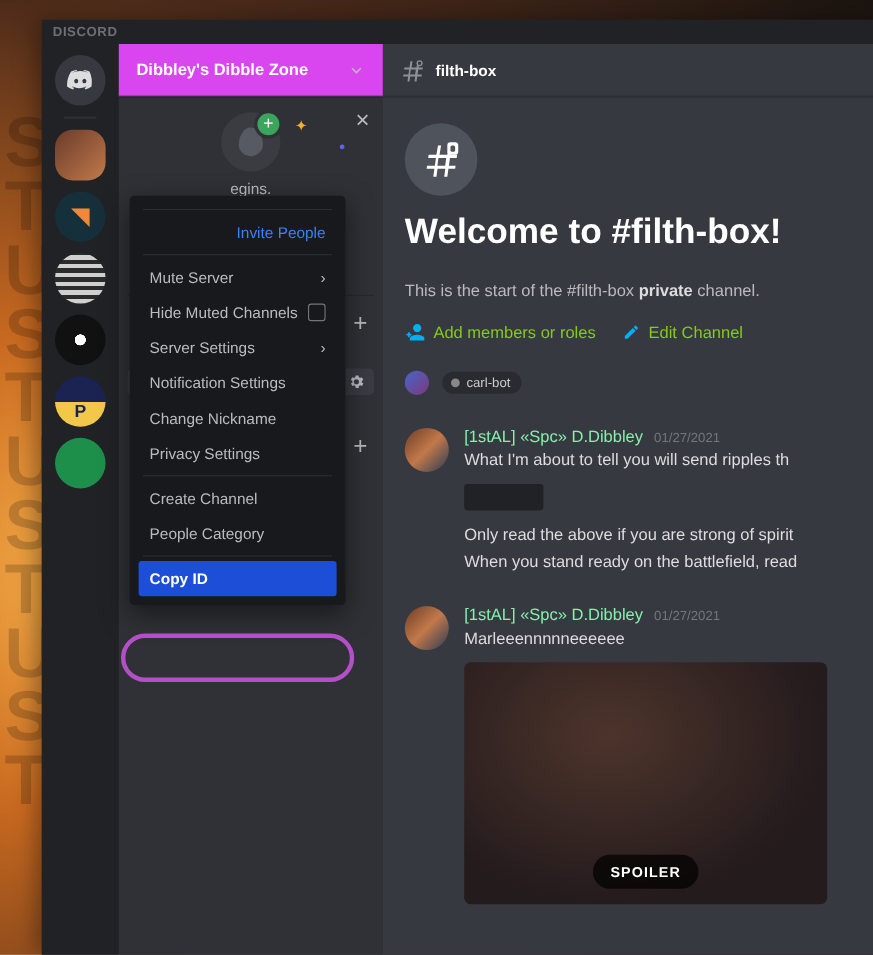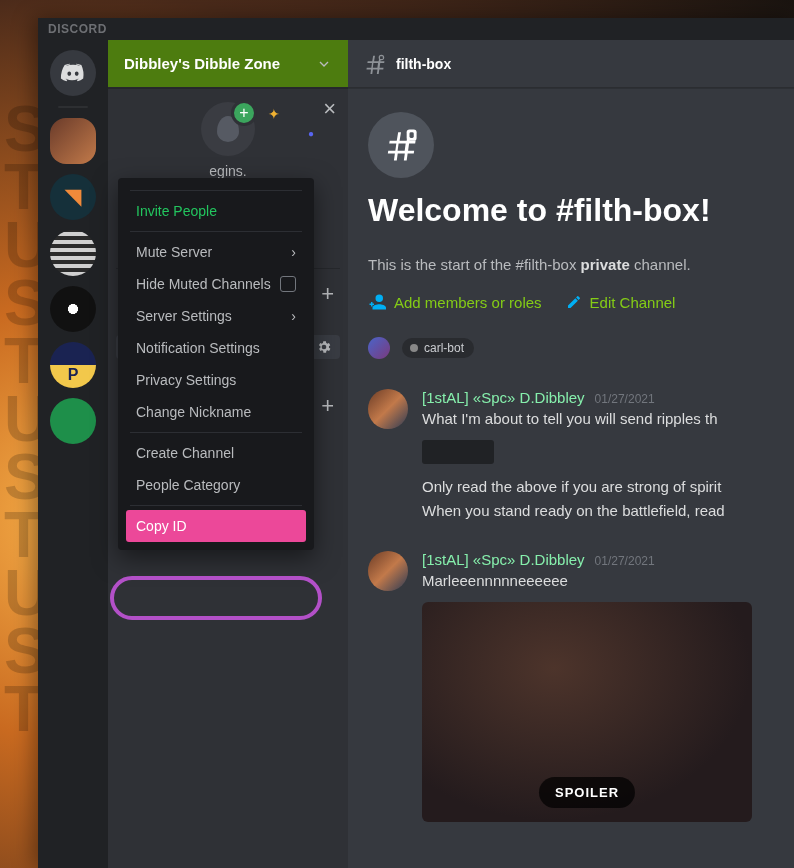--- a/index.html
+++ b/index.html
@@ -36,21 +36,21 @@
   .rail .srv.av3 { background: repeating-linear-gradient(0deg,#d0d0d0 0 4px,#2b2b2b 4px 8px); }
   .rail .srv.av4 { background: radial-gradient(circle,#fff 15%, #111 16%); }
   .rail .srv.av5 { background: linear-gradient(180deg,#1a2352 50%,#f2c84b 50%); color:#f2c84b; font-weight:700; position:relative; }
   .rail .srv.av5::before { content:"P"; position:absolute; bottom:4px; color:#1a2352; font-size:16px; font-weight:700; }
   .rail .srv.av6 { background:#1e8f4a; }
   .rail .divider { width:30px; height:2px; background:#2d2f32; border-radius:1px; }
 
   
   .col2 { width: 240px; background:#2f3136; display:flex; flex-direction:column; position:relative; }
   .server-header {
-    height:48px; background:#4d7c0f; border-bottom:1px solid #26282c;
+    height:48px; background:#d946ef; border-bottom:1px solid #26282c;
     display:flex; align-items:center; padding:0 16px; justify-content:space-between;
     box-shadow: 0 1px 0 rgba(0,0,0,0.2);
   }
   .server-header .name { color:#fff; font-weight:600; font-size:15px; }
   .server-header .chev { color:#b9bbbe; }
   .boost {
     padding:14px 16px 0 16px; position:relative; color:#b9bbbe; text-align:center; font-size:14px;
   }
   .boost .close { position:absolute; right:12px; top:8px; color:#b9bbbe; font-size:22px; cursor:pointer; }
   .boost .orb { width:54px; height:54px; border-radius:50%; background:#3a3c42; margin:0 auto 6px auto; position:relative; }
@@ -65,23 +65,23 @@
   .channel-row .tail { margin-left:auto; display:flex; gap:6px; color:#b9bbbe; font-size:14px; }
   .channel-row .hash { display:inline-flex; align-items:center; }
 
   
   .ctx {
     position:absolute; left:80px; top:160px; width:196px; background:#18191c;
     border-radius:4px; padding:8px; box-shadow:0 8px 24px rgba(0,0,0,0.5); z-index:50;
     font-size:14px;
   }
   .ctx .item { color:#b9bbbe; padding:8px 10px; border-radius:3px; display:flex; align-items:center; justify-content:space-between; cursor:pointer;}
-  .ctx .item.blue { color:#22c55e; }
+  .ctx .item.blue { color:#3b82f6;justify-content:flex-end; }
   .ctx .sep { height:1px; background:#2c2e33; margin:4px 4px; }
-  .ctx .item.copy { background:#ec4899; color:#fff; font-weight:400; }
+  .ctx .item.copy { background:#1d4ed8; color:#fff; font-weight:700; }
   .ctx .chev { font-size:14px; color:inherit; }
   .ctx .checkbox { width:16px; height:16px; border:1.5px solid #72767d; border-radius:3px; }
   
   .annot {
     position:absolute; left:72px; top:558px; width:212px; height:44px;
     border:4px solid #b350c8; border-radius:999px; z-index:60; pointer-events:none;
   }
 
   
   .main { flex:1; background:#36393f; display:flex; flex-direction:column; min-width:0; }
@@ -295,24 +295,24 @@
       <span class="checkbox"></span>
     </div>
     <div class="item">
       <span>Server Settings</span>
       <span class="chev">›</span>
     </div>
     <div class="item">
         <span>Notification Settings</span>
       </div>
     <div class="item">
+        <span>Change Nickname</span>
+      </div>
+    <div class="item">
         <span>Privacy Settings</span>
-      </div>
-    <div class="item">
-        <span>Change Nickname</span>
       </div>
     <div class="sep"></div>
     <div class="item">
         <span>Create Channel</span>
       </div>
     <div class="item">
         <span>People Category</span>
       </div>
     <div class="sep"></div>
     <div class="item copy">

